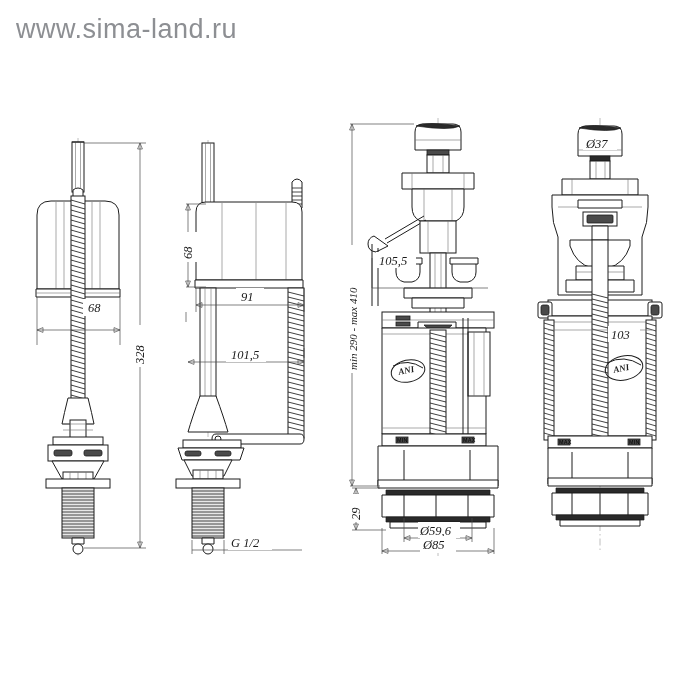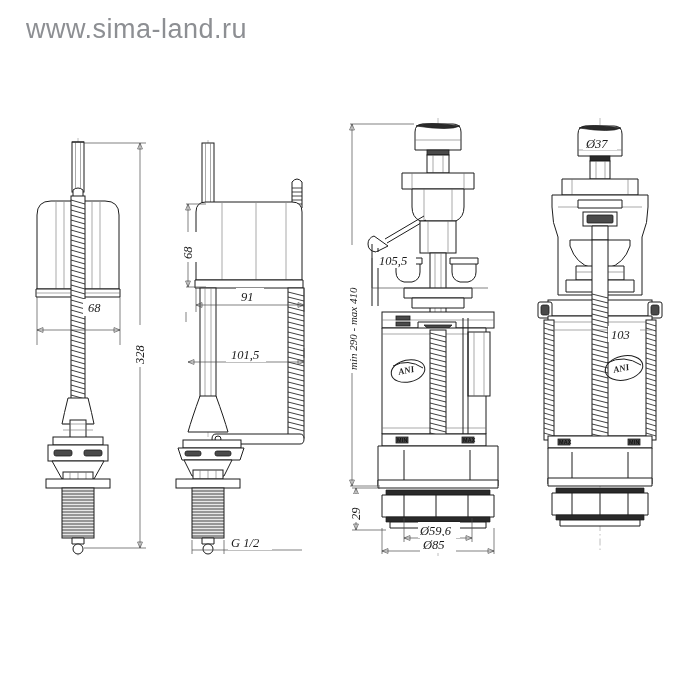--- a/index.html
+++ b/index.html
@@ -1,19 +1,19 @@
 <!DOCTYPE html>
 <html><head>
 <meta charset="utf-8">
 <style>
   html,body{margin:0;padding:0;background:#ffffff;}
   body{width:700px;height:700px;overflow:hidden;font-family:"Liberation Sans",sans-serif;}
   #stage{position:relative;width:700px;height:700px;background:#fff;}
   .watermark{
-    position:absolute;left:26px;top:14px;
+    position:absolute;left:16px;top:14px;
     font-family:"Liberation Sans",sans-serif;
     font-size:27px;letter-spacing:.5px;color:#8d8f93;white-space:nowrap;
   }
   svg.drawing{position:absolute;left:0;top:0;width:700px;height:700px;}
   .dimtext{
     font-family:"Liberation Serif",serif;
     font-style:italic;font-size:12.5px;fill:#1a1a1a;
   }
   .dimtext.sm{font-size:11px;}
   .mmtext{

